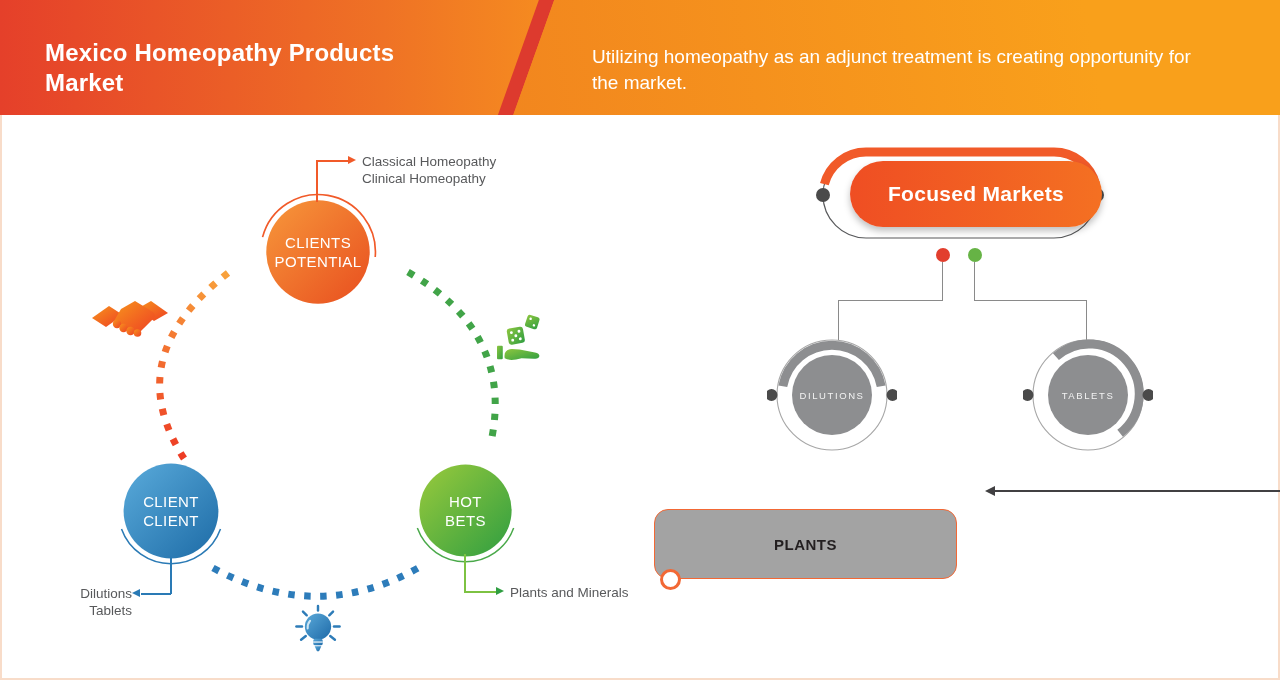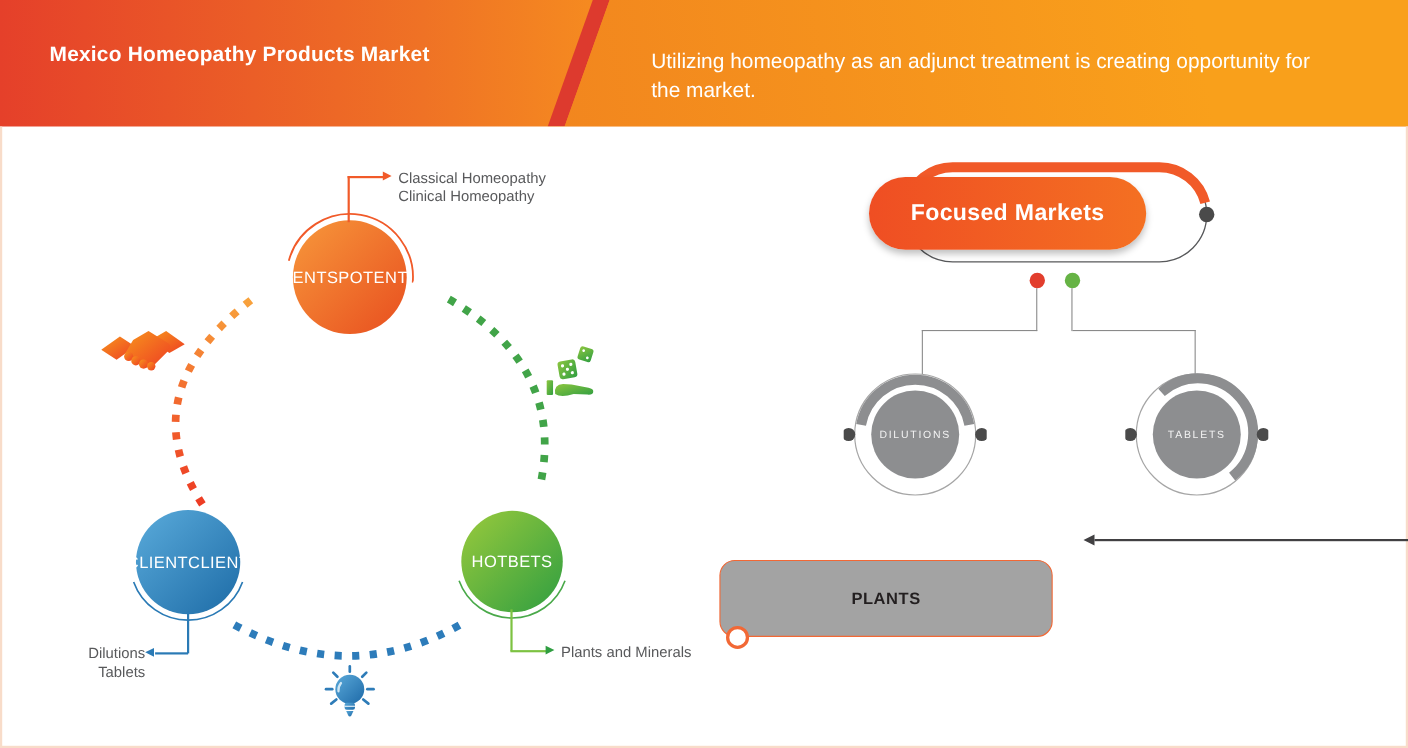--- a/index.html
+++ b/index.html
@@ -15,41 +15,41 @@
   
   .hdr{position:absolute;left:0;top:0;width:1280px;height:115px;
        background:linear-gradient(90deg,#e5402a 0%,#ef7225 30%,#f58a20 42%);}
   .hdr-right{position:absolute;inset:0;
        clip-path:polygon(43.3% 0,100% 0,100% 100%,40.1% 100%);
        background:linear-gradient(80deg,#ec7021 0%,#f9a01b 85%);}
   .hdr-stripe{position:absolute;inset:0;
        clip-path:polygon(42.1% 0,43.3% 0,40.1% 100%,38.9% 100%);
        background:var(--stripe);}
   .hdr-title{position:absolute;left:45px;top:22px;width:390px;color:#fff;
-       font-size:19px;line-height:30px;font-weight:bold;letter-spacing:.2px;}
+       font-size:24px;line-height:30px;font-weight:bold;letter-spacing:.2px;}
   .hdr-sub{position:absolute;left:580px;top:25px;width:600px;color:#fff;
        font-size:19px;line-height:26px;font-weight:400;margin-left:12px;}
   
   .frame{position:absolute;left:0;top:115px;right:0;bottom:0;
        border:2px solid #f8dcc9;border-top:none;pointer-events:none;}
   
   .line{position:absolute;background:#8a8a8a;}
   .tri-r{position:absolute;width:0;height:0;border-top:4.6px solid transparent;
          border-bottom:4.6px solid transparent;border-left:8px solid #000;}
   .tri-l{position:absolute;width:0;height:0;border-top:4.6px solid transparent;
          border-bottom:4.6px solid transparent;border-right:8px solid #000;}
   .note{position:absolute;color:var(--txt);font-size:13.5px;line-height:17px;}
   
   .node{position:absolute;}
   .node svg{display:block;}
-  .nlabel{position:absolute;inset:0;display:flex;
+  .nlabel{position:absolute;inset:0;display:flex;flex-direction:column;
           align-items:center;justify-content:center;color:#fff;
           font-size:15px;line-height:19px;font-weight:500;letter-spacing:.4px;text-align:center;}
   
-  .pill-fill{position:absolute;left:790px;top:161px;width:252px;height:66px;border-radius:33px;
+  .pill-fill{position:absolute;left:850px;top:161px;width:252px;height:66px;border-radius:33px;
       background:linear-gradient(90deg,#ef4e23,#f47022);box-shadow:0 4px 7px rgba(0,0,0,.25);
       display:flex;align-items:center;justify-content:center;color:#fff;
       font-size:21px;font-weight:bold;letter-spacing:.3px;}
   .dot{position:absolute;border-radius:50%;}
   .gray-label{position:absolute;inset:0;display:flex;align-items:center;justify-content:center;
       color:#f3f3f3;font-size:9.5px;letter-spacing:1.6px;font-weight:500;}
   .opp-head{position:absolute;left:652px;top:481px;color:#4c4c4e;font-size:17.5px;
       letter-spacing:.4px;font-weight:500;}
   .opp-box{position:absolute;top:509px;width:301px;height:68px;border:1.7px solid var(--box-bd);
       border-radius:14px;display:flex;align-items:center;justify-content:center;

